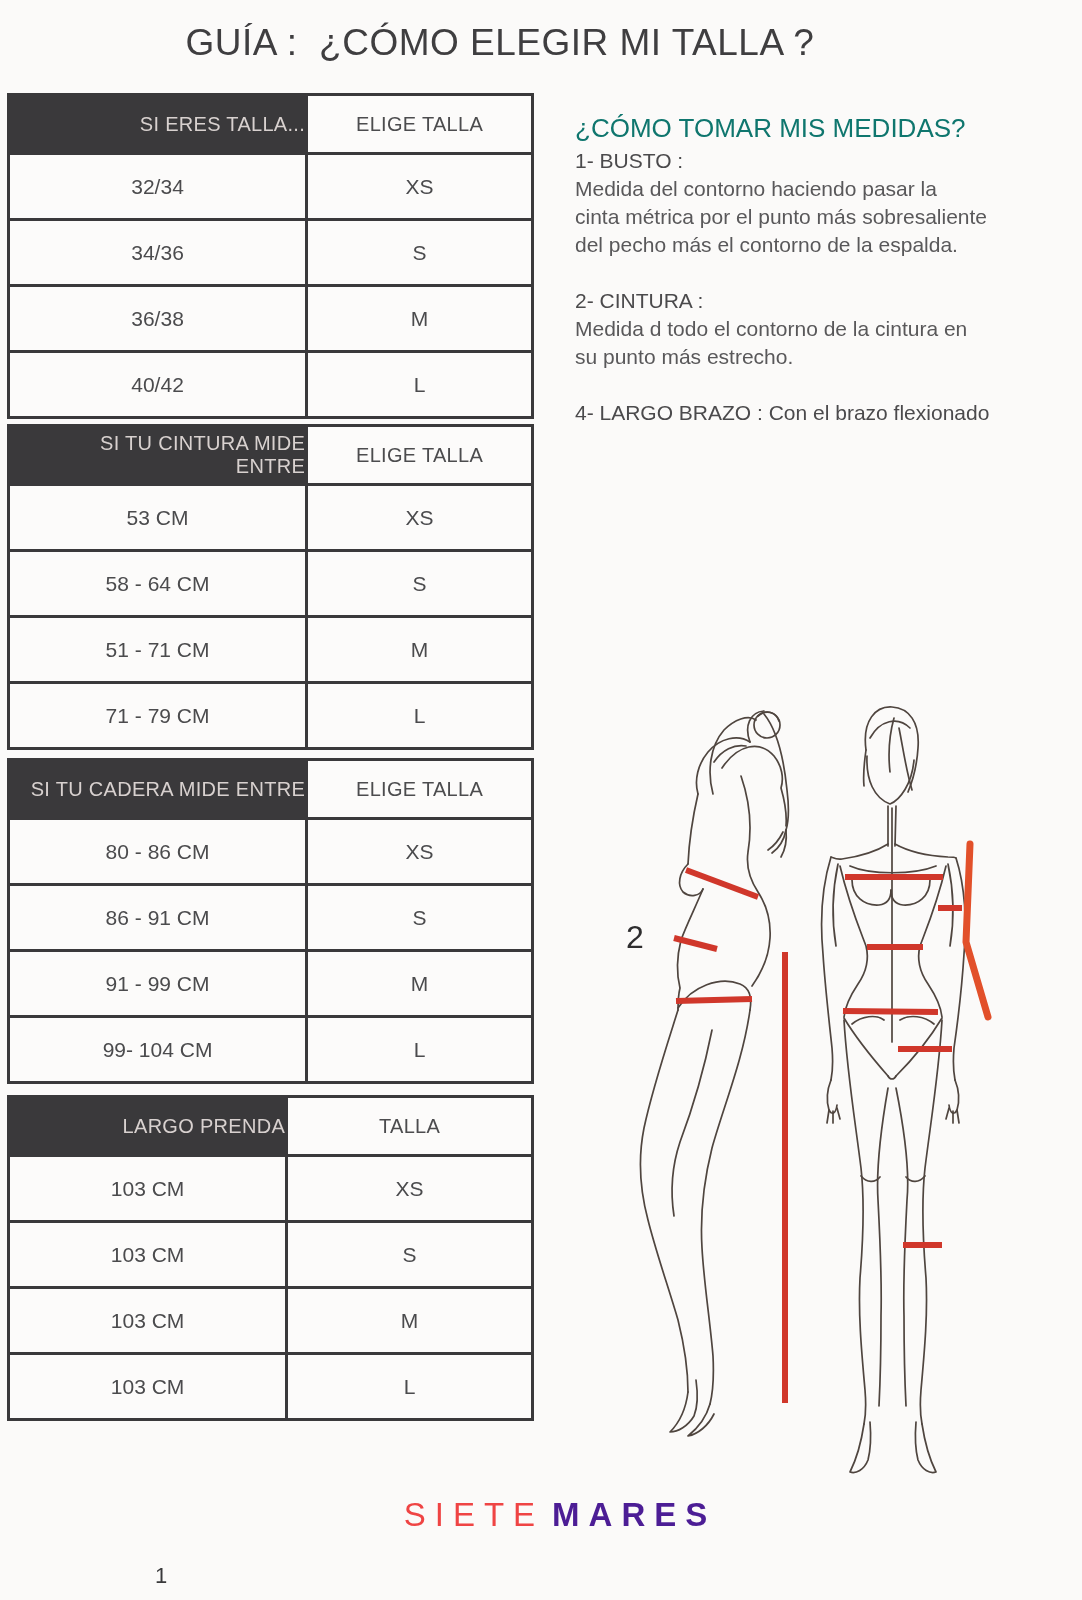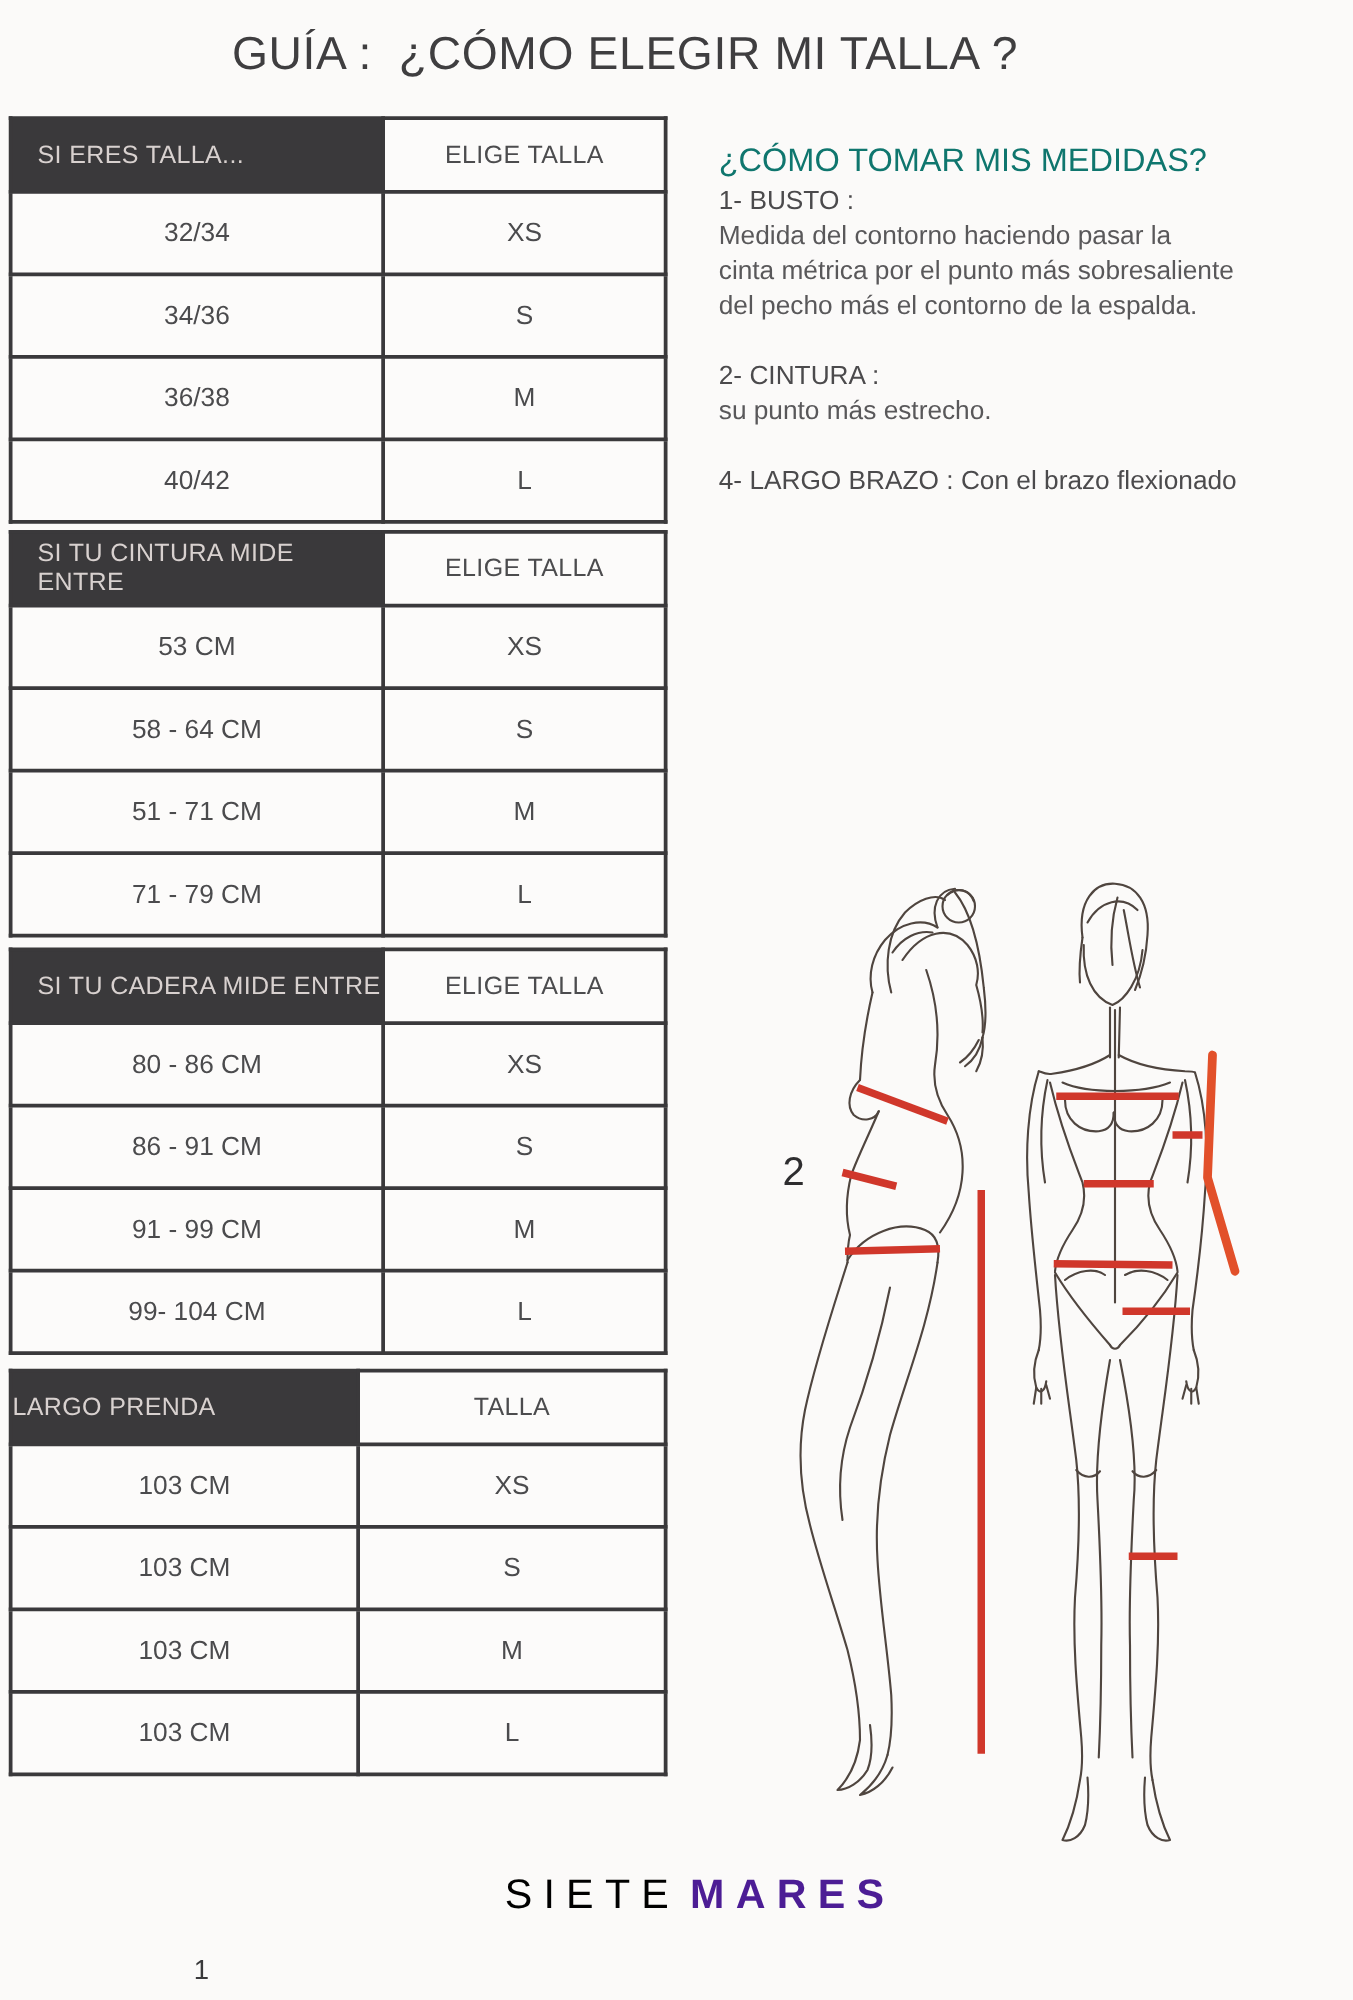--- a/index.html
+++ b/index.html
@@ -13,21 +13,21 @@
     text-align:center; font-size:37px; letter-spacing:0.5px; color:#3f3e40;
     white-space:pre;
   }
   table.size-table {
     position:absolute; left:7px; width:527px;
     border-collapse:collapse; table-layout:fixed;
   }
   table.size-table th, table.size-table td { border:3px solid #3a393b; }
   th.hdr-dark {
     background:#3a393b; color:#d8d1cf; font-weight:normal;
-    text-align:left; padding:0 0 0 20px; font-size:20px; height:56px; width:52.5%;
+    text-align:right; padding:0 0 0 20px; font-size:20px; height:56px; width:52.5%;
     letter-spacing:0.3px;
   }
   th.hdr-light {
     background:#fcfbfa; color:#4c4c4e; font-weight:normal;
     text-align:center; font-size:20px; letter-spacing:0.3px;
   }
   table.size-table td {
     text-align:center; font-size:21px; color:#4b4b4d; height:61px;
     background:#fcfbfa;
   }
@@ -39,21 +39,21 @@
   .instr-heading { font-size:26px; line-height:32px; color:#0f766e; margin-bottom:3px; }
   .instr-item { margin-top:0; }
   .instr-item + .instr-item { margin-top:28px; }
   .instr-label { color:#4b4a4c; }
   .figure-wrap { position:absolute; left:600px; top:680px; width:440px; height:830px; }
   .brand {
     position:absolute; top:1496px; left:0; width:1082px; box-sizing:border-box;
     padding-left:38px; text-align:center; font-size:33px; letter-spacing:9px;
     white-space:nowrap;
   }
-  .brand-first { color:#000000; font-weight:normal; }
+  .brand-first { color:#ef4444; font-weight:normal; }
   .brand-second { color:#4c1d95; font-weight:bold; margin-left:8px; }
   .page-num { position:absolute; left:155px; top:1563px; font-size:22px; color:#39393b; }
 </style>
 </head>
 <body>
 
 <div class="page">
 
   <div class="title">GUÍA :  ¿CÓMO ELEGIR MI TALLA ?</div>
 
@@ -160,20 +160,21 @@
   <div class="instructions">
     <div class="instr-heading">¿CÓMO TOMAR MIS MEDIDAS?</div>
     <div class="instr-item">
       <div class="instr-label">1- BUSTO :</div>
       <div>Medida del contorno haciendo pasar la</div>
       <div>cinta métrica por el punto más sobresaliente</div>
       <div>del pecho más  el contorno de la espalda.</div>
     </div>
     <div class="instr-item">
       <div class="instr-label">2- CINTURA :</div>
+      <div>Medida d todo el contorno de la cintura en</div>
       <div>su punto más estrecho.</div>
     </div>
     <div class="instr-item">
       <div class="instr-label">4- LARGO BRAZO : Con el brazo flexionado</div>
     </div>
   </div>
 
   <div class="figure-wrap">
     <svg width="440" height="830" viewBox="0 0 440 830" xmlns="http://www.w3.org/2000/svg">
 

